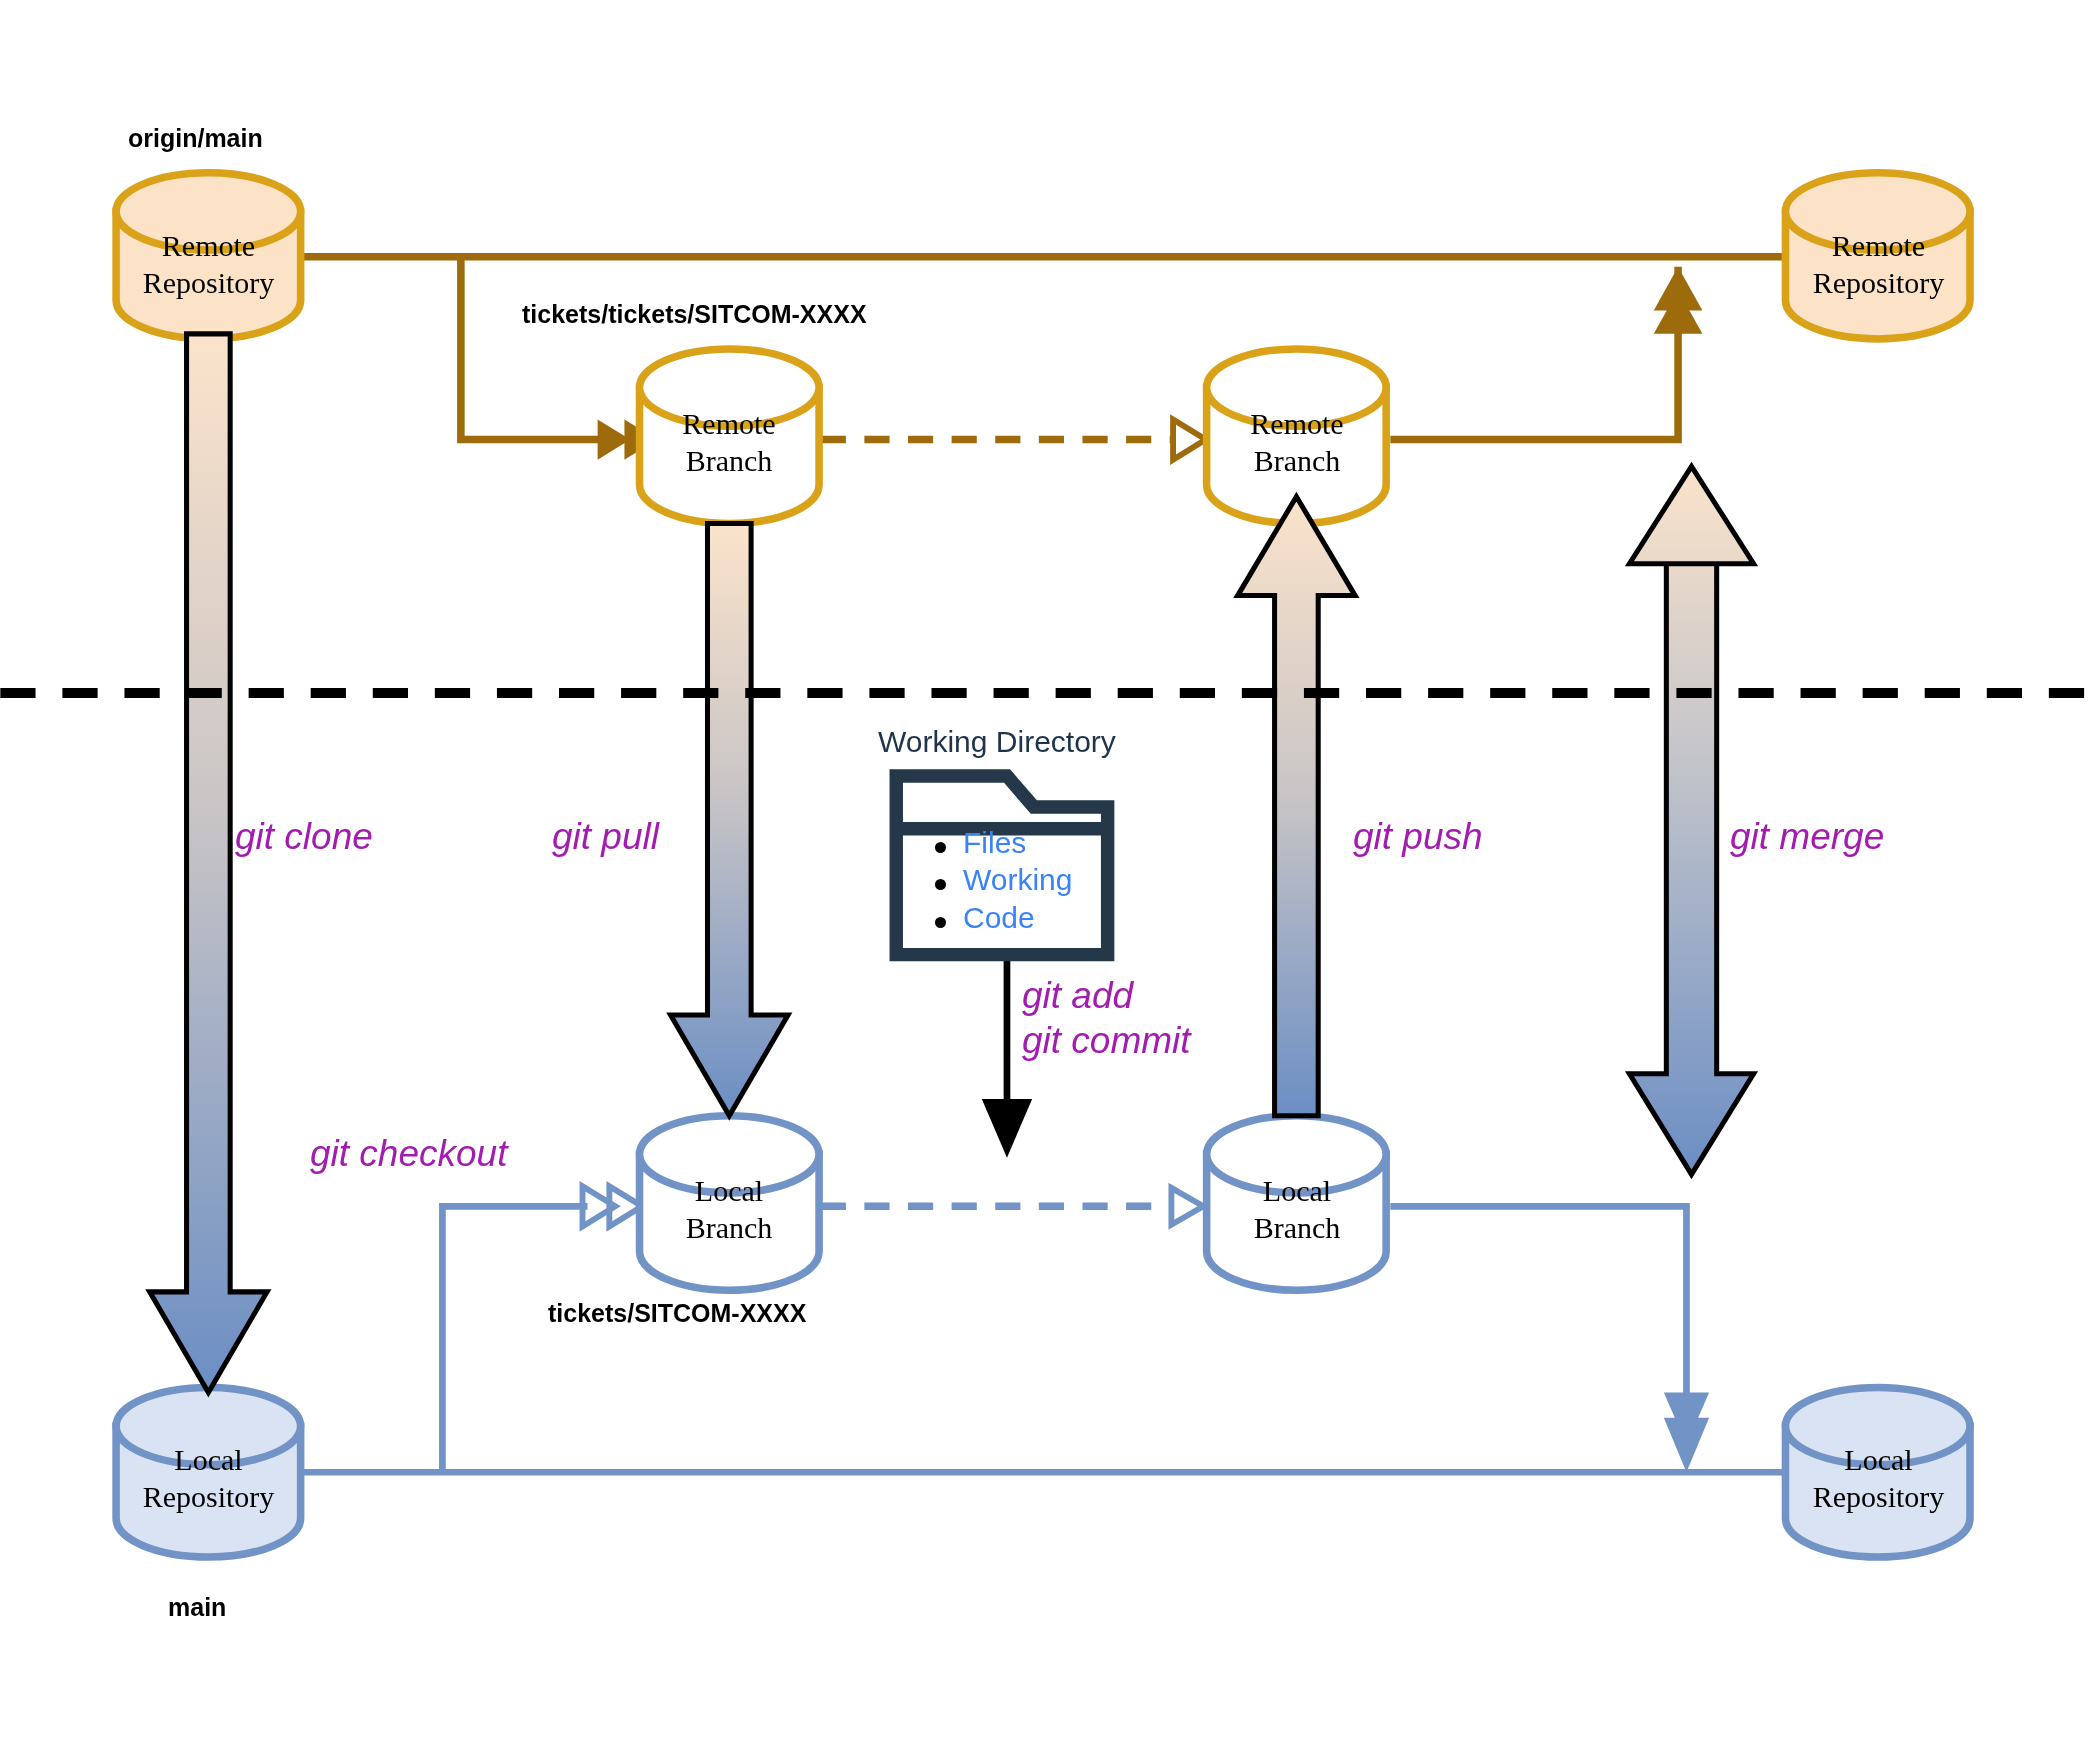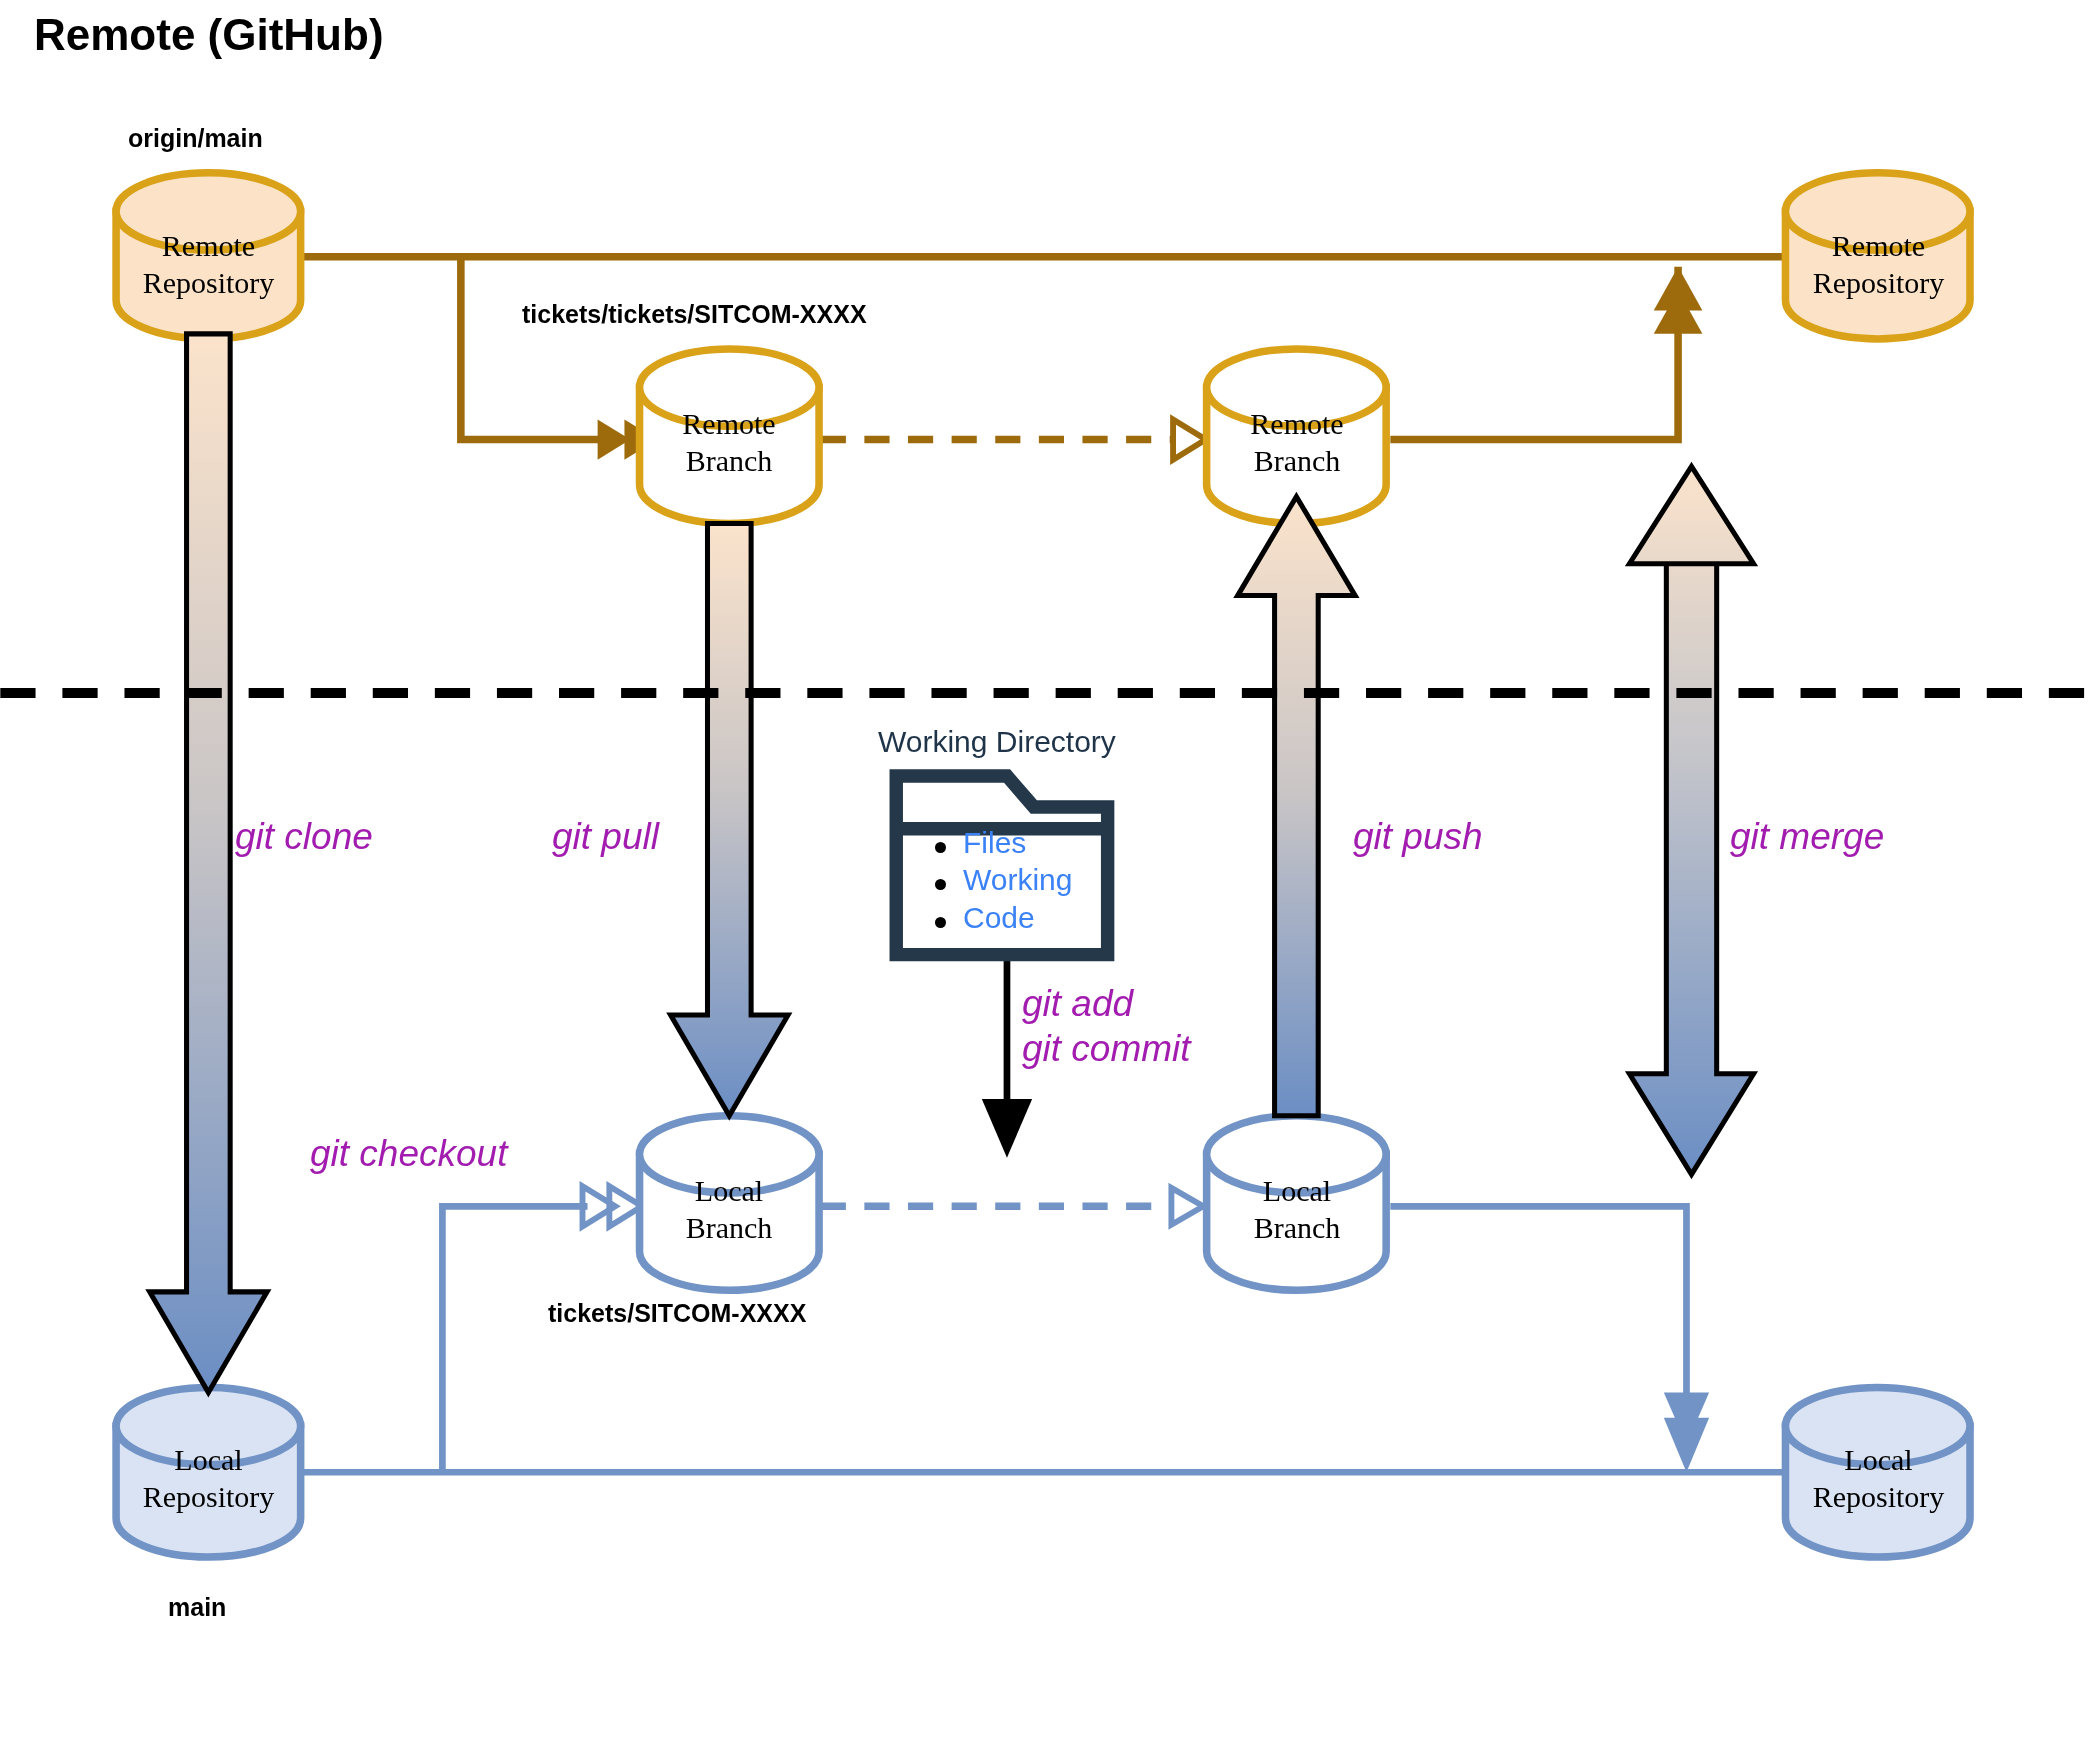--- a/index.html
+++ b/index.html
@@ -201,21 +201,20 @@
     </g>
 
     <g fill="none" stroke="#25384a" stroke-width="16">
       <path d="M 1068 925 L 1200 925 L 1232 962 L 1320 962 L 1320 1138 L 1068 1138 Z"></path>
       <line x1="1068" y1="988" x2="1320" y2="988"></line>
     </g>
 
     <line x1="0" y1="826" x2="2499" y2="826" stroke="#000000" stroke-width="12" stroke-dasharray="42 32"></line>
   </svg>
 
-  <div class="zone-title" style="left:34px; top:10px;">Remote (GitHub)</div>
 
   <div class="node-label" style="left:116px; top:228px; width:185px;">Remote
 Repository</div>
   <div class="node-label" style="left:639px; top:406px; width:180px;">Remote
 Branch</div>
   <div class="node-label" style="left:1207px; top:406px; width:180px;">Remote
 Branch</div>
   <div class="node-label" style="left:1786px; top:228px; width:185px;">Remote
 Repository</div>
 
@@ -229,21 +228,21 @@
 Repository</div>
 
   <div class="branch-tag" style="left:128px; top:124px;">origin/main</div>
   <div class="branch-tag" style="left:522px; top:300px;">tickets/tickets/SITCOM-XXXX</div>
   <div class="branch-tag" style="left:548px; top:1299px;">tickets/SITCOM-XXXX</div>
   <div class="branch-tag" style="left:168px; top:1593px;">main</div>
 
   <div class="cmd-label" style="left:235px; top:814px;">git clone</div>
   <div class="cmd-label" style="left:552px; top:814px;">git pull</div>
   <div class="cmd-label" style="left:310px; top:1131px;">git checkout</div>
-  <div class="cmd-label" style="left:1022px; top:973px;margin-top:8px;">git add
+  <div class="cmd-label" style="left:1022px; top:973px;">git add
 git commit</div>
   <div class="cmd-label" style="left:1353px; top:814px;">git push</div>
   <div class="cmd-label" style="left:1730px; top:814px;">git merge</div>
 
   <div class="wd-title" style="left:878px; top:725px;">Working Directory</div>
 
   <div class="wd-bullet" style="left:935px; top:842px;"></div>
   <div class="wd-item" style="left:963px; top:826px;">Files</div>
 
   <div class="wd-bullet" style="left:935px; top:879px;"></div>

